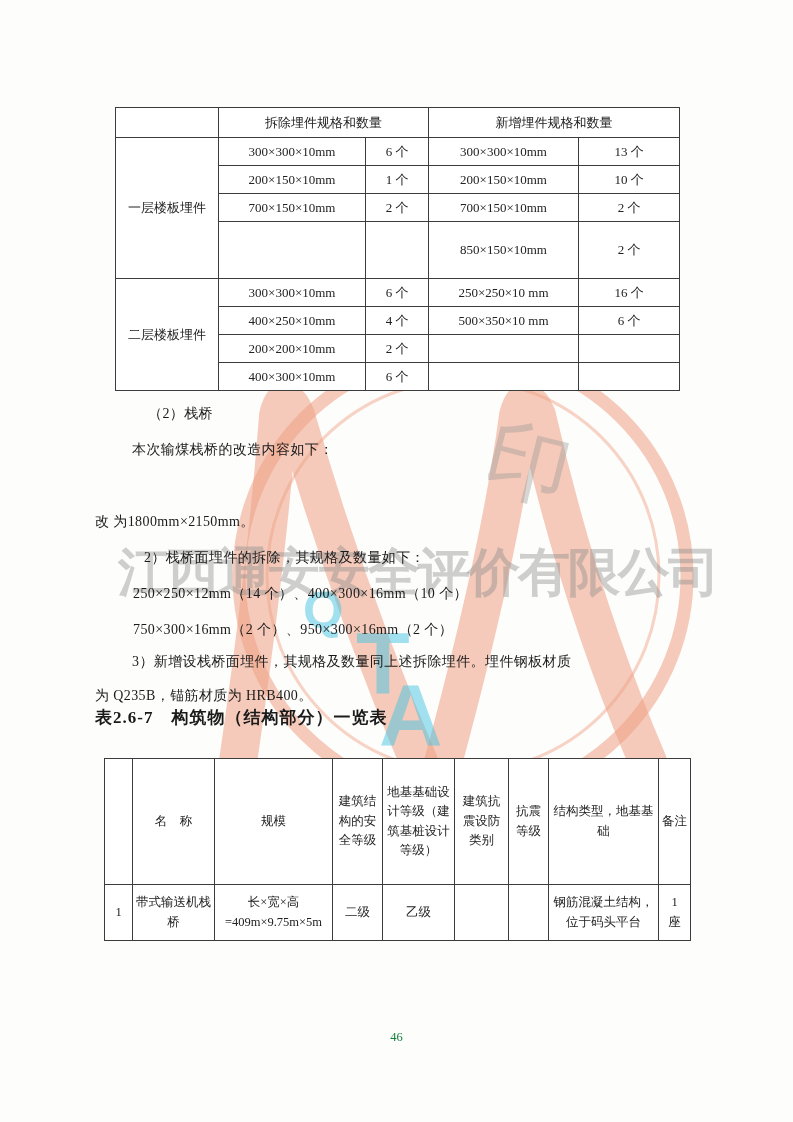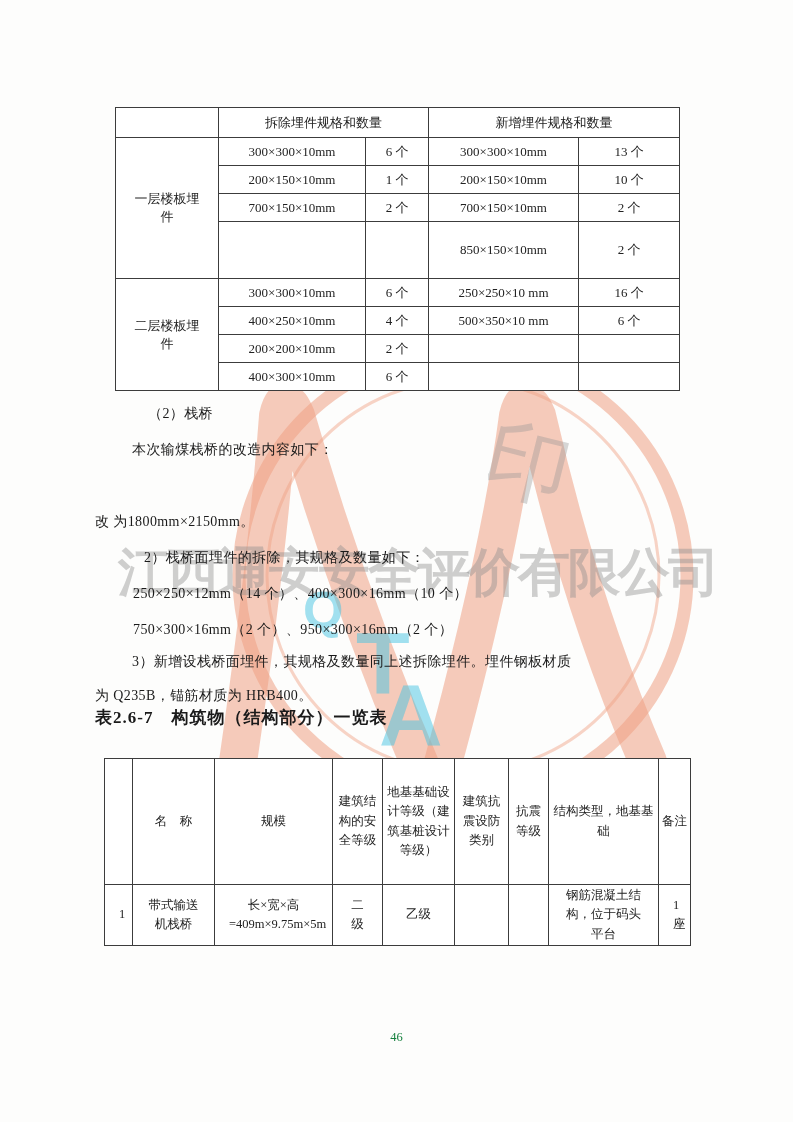--- a/index.html
+++ b/index.html
@@ -23,21 +23,21 @@
   .hdr-left  { font-size:12.5px; font-weight:bold; text-decoration:underline; letter-spacing:0.3px; }
   .hdr-right { font-size:13px;   font-weight:bold; text-decoration:underline; white-space:nowrap; }
 
   
   .footer { position:absolute; left:0; top:1030px; width:100%; text-align:center;
             font-size:12.5px; color:#15803d; }
 
   
   table { border-collapse:collapse; background:#fff; table-layout:fixed; }
   td { border:1px solid #3c3c3c; text-align:center; vertical-align:middle;
-       font-size:13px; color:#222; padding:1px 14px; overflow:hidden; }
+       font-size:13px; color:#222; padding:1px 2px; overflow:hidden; }
 
   .t1 { position:absolute; left:115px; top:107px; width:564px; }
   .t1 td { height:28px; }
   .t1 tr.h  td { height:30px; }
   .t1 tr.tall td { height:57px; }
   .t1 { border:1.5px solid #2a2a2a; }
 
   .t2 { position:absolute; left:104px; top:758px; width:586px; border:1.5px solid #2a2a2a; }
   .t2 td { font-size:12.5px; line-height:1.55; white-space:pre-line; }
   .t2 tr.h2 td { height:126px; padding:2px 3px; }

